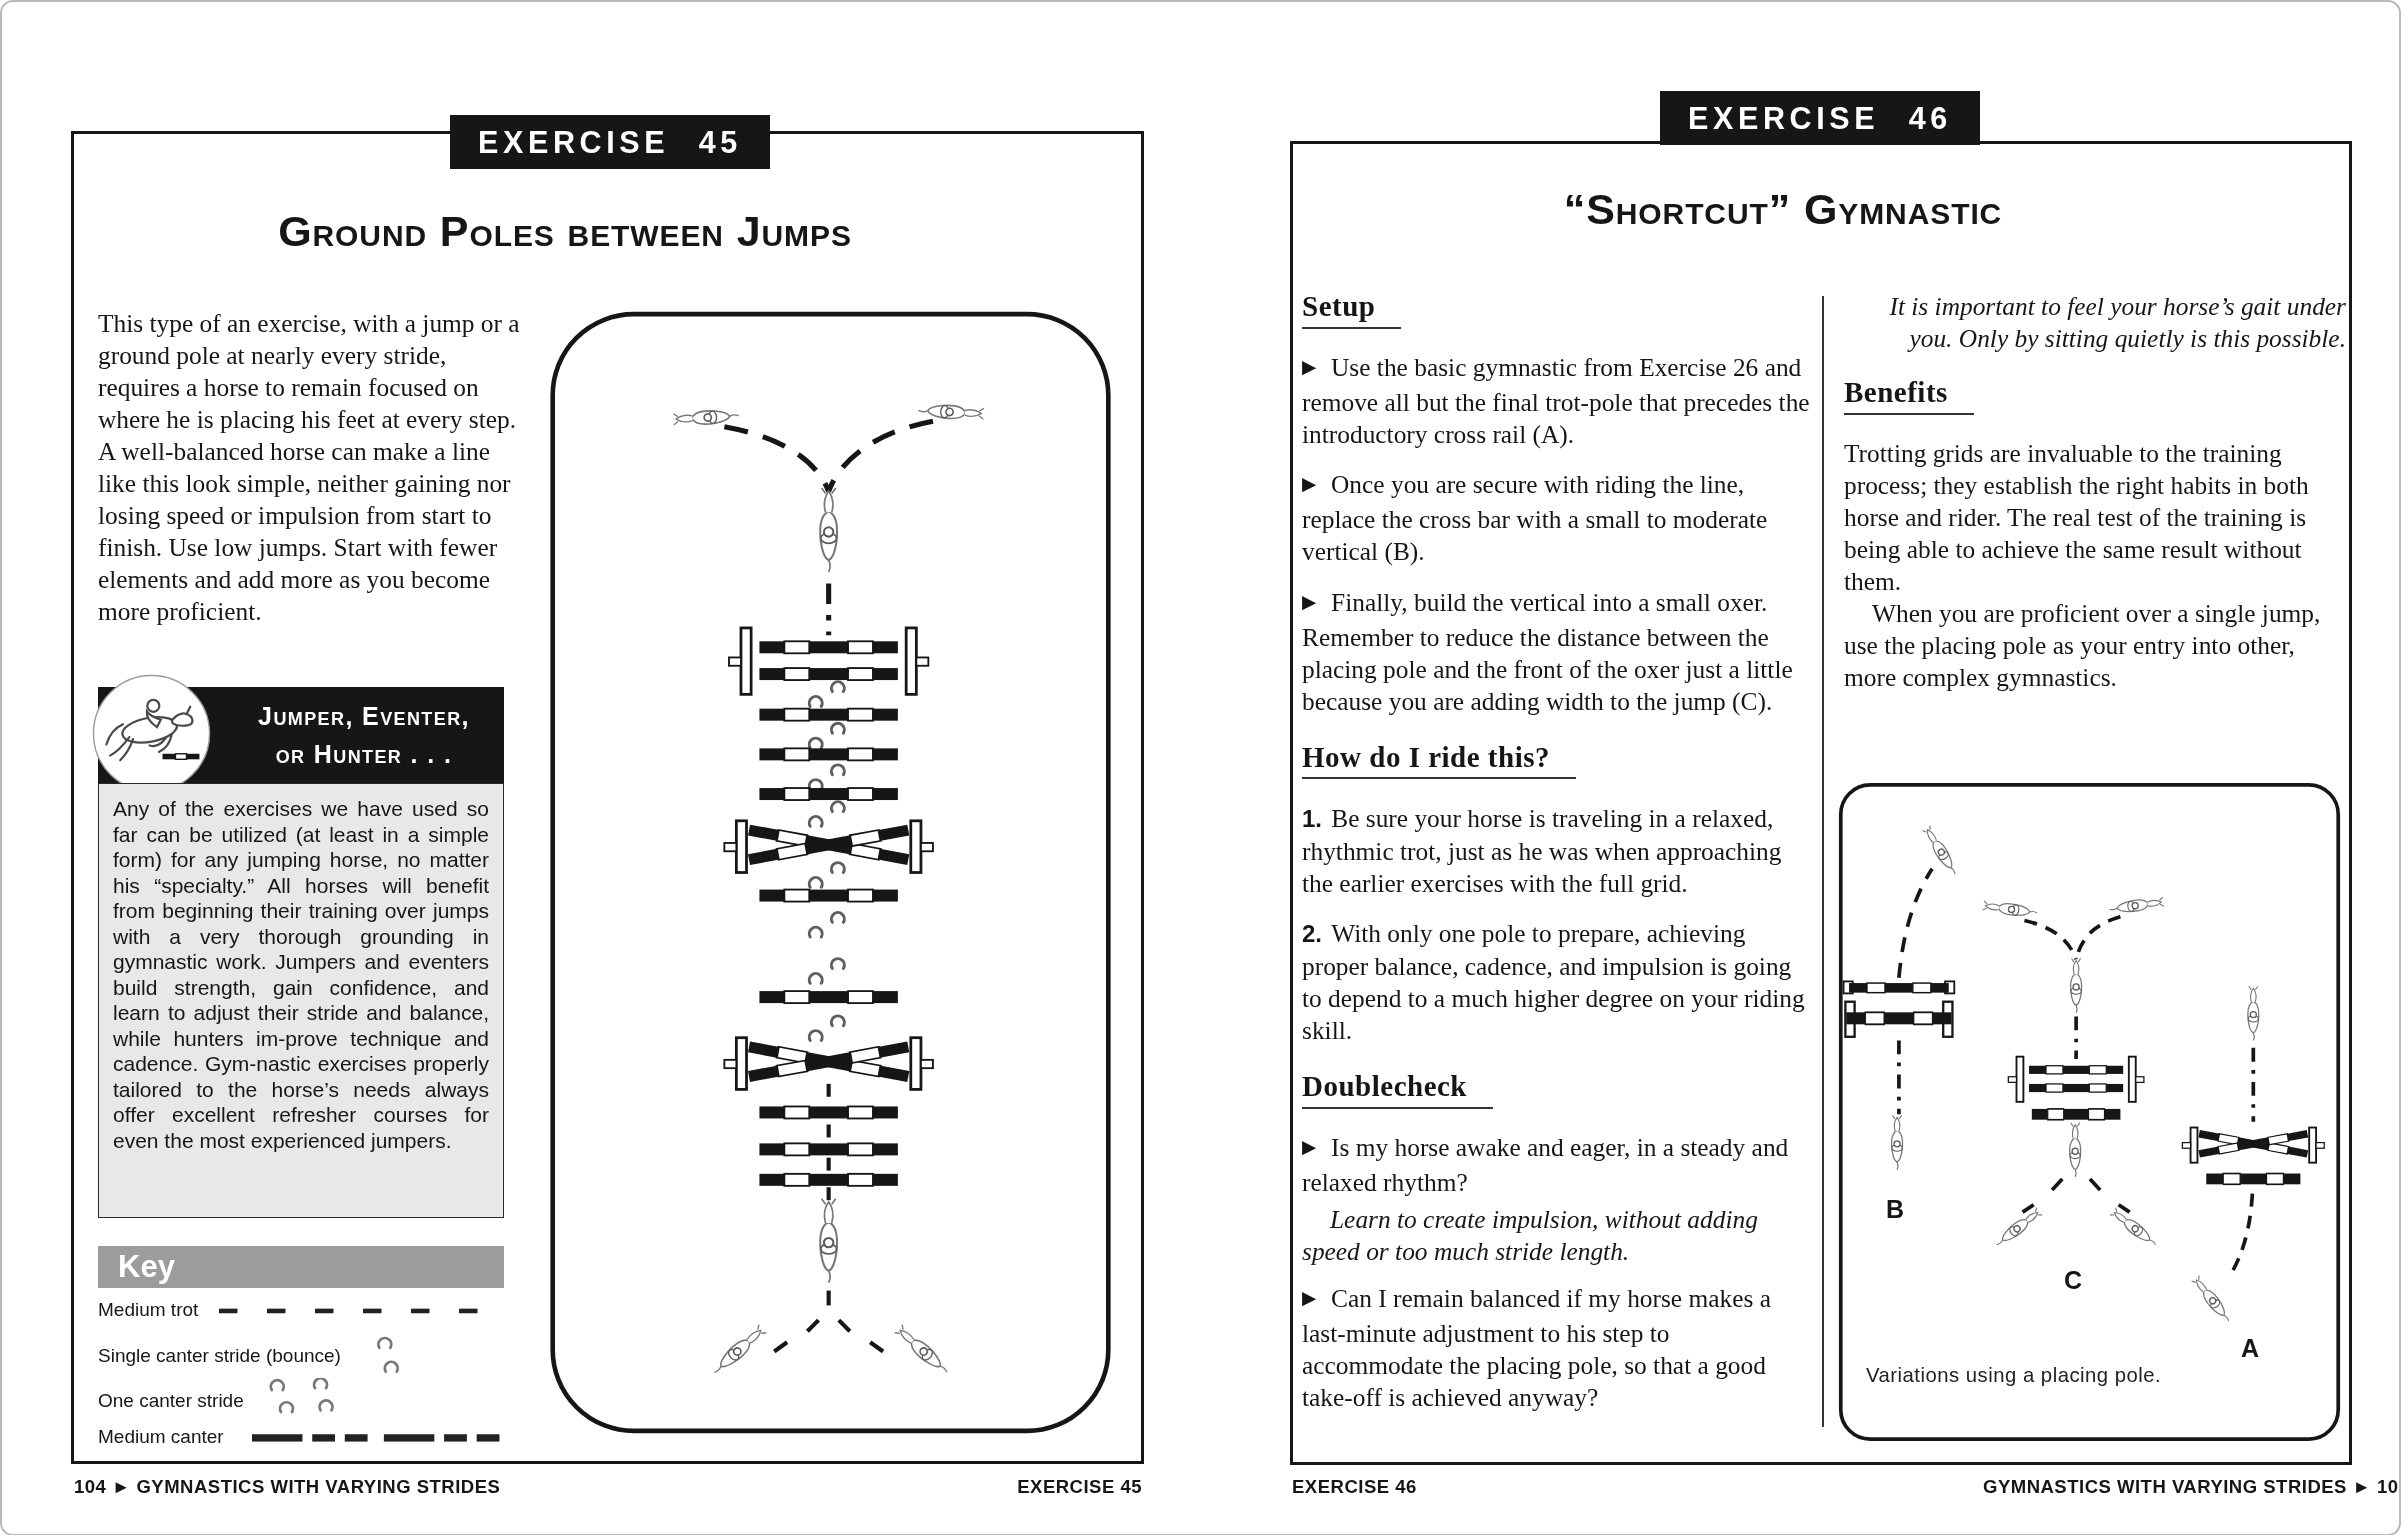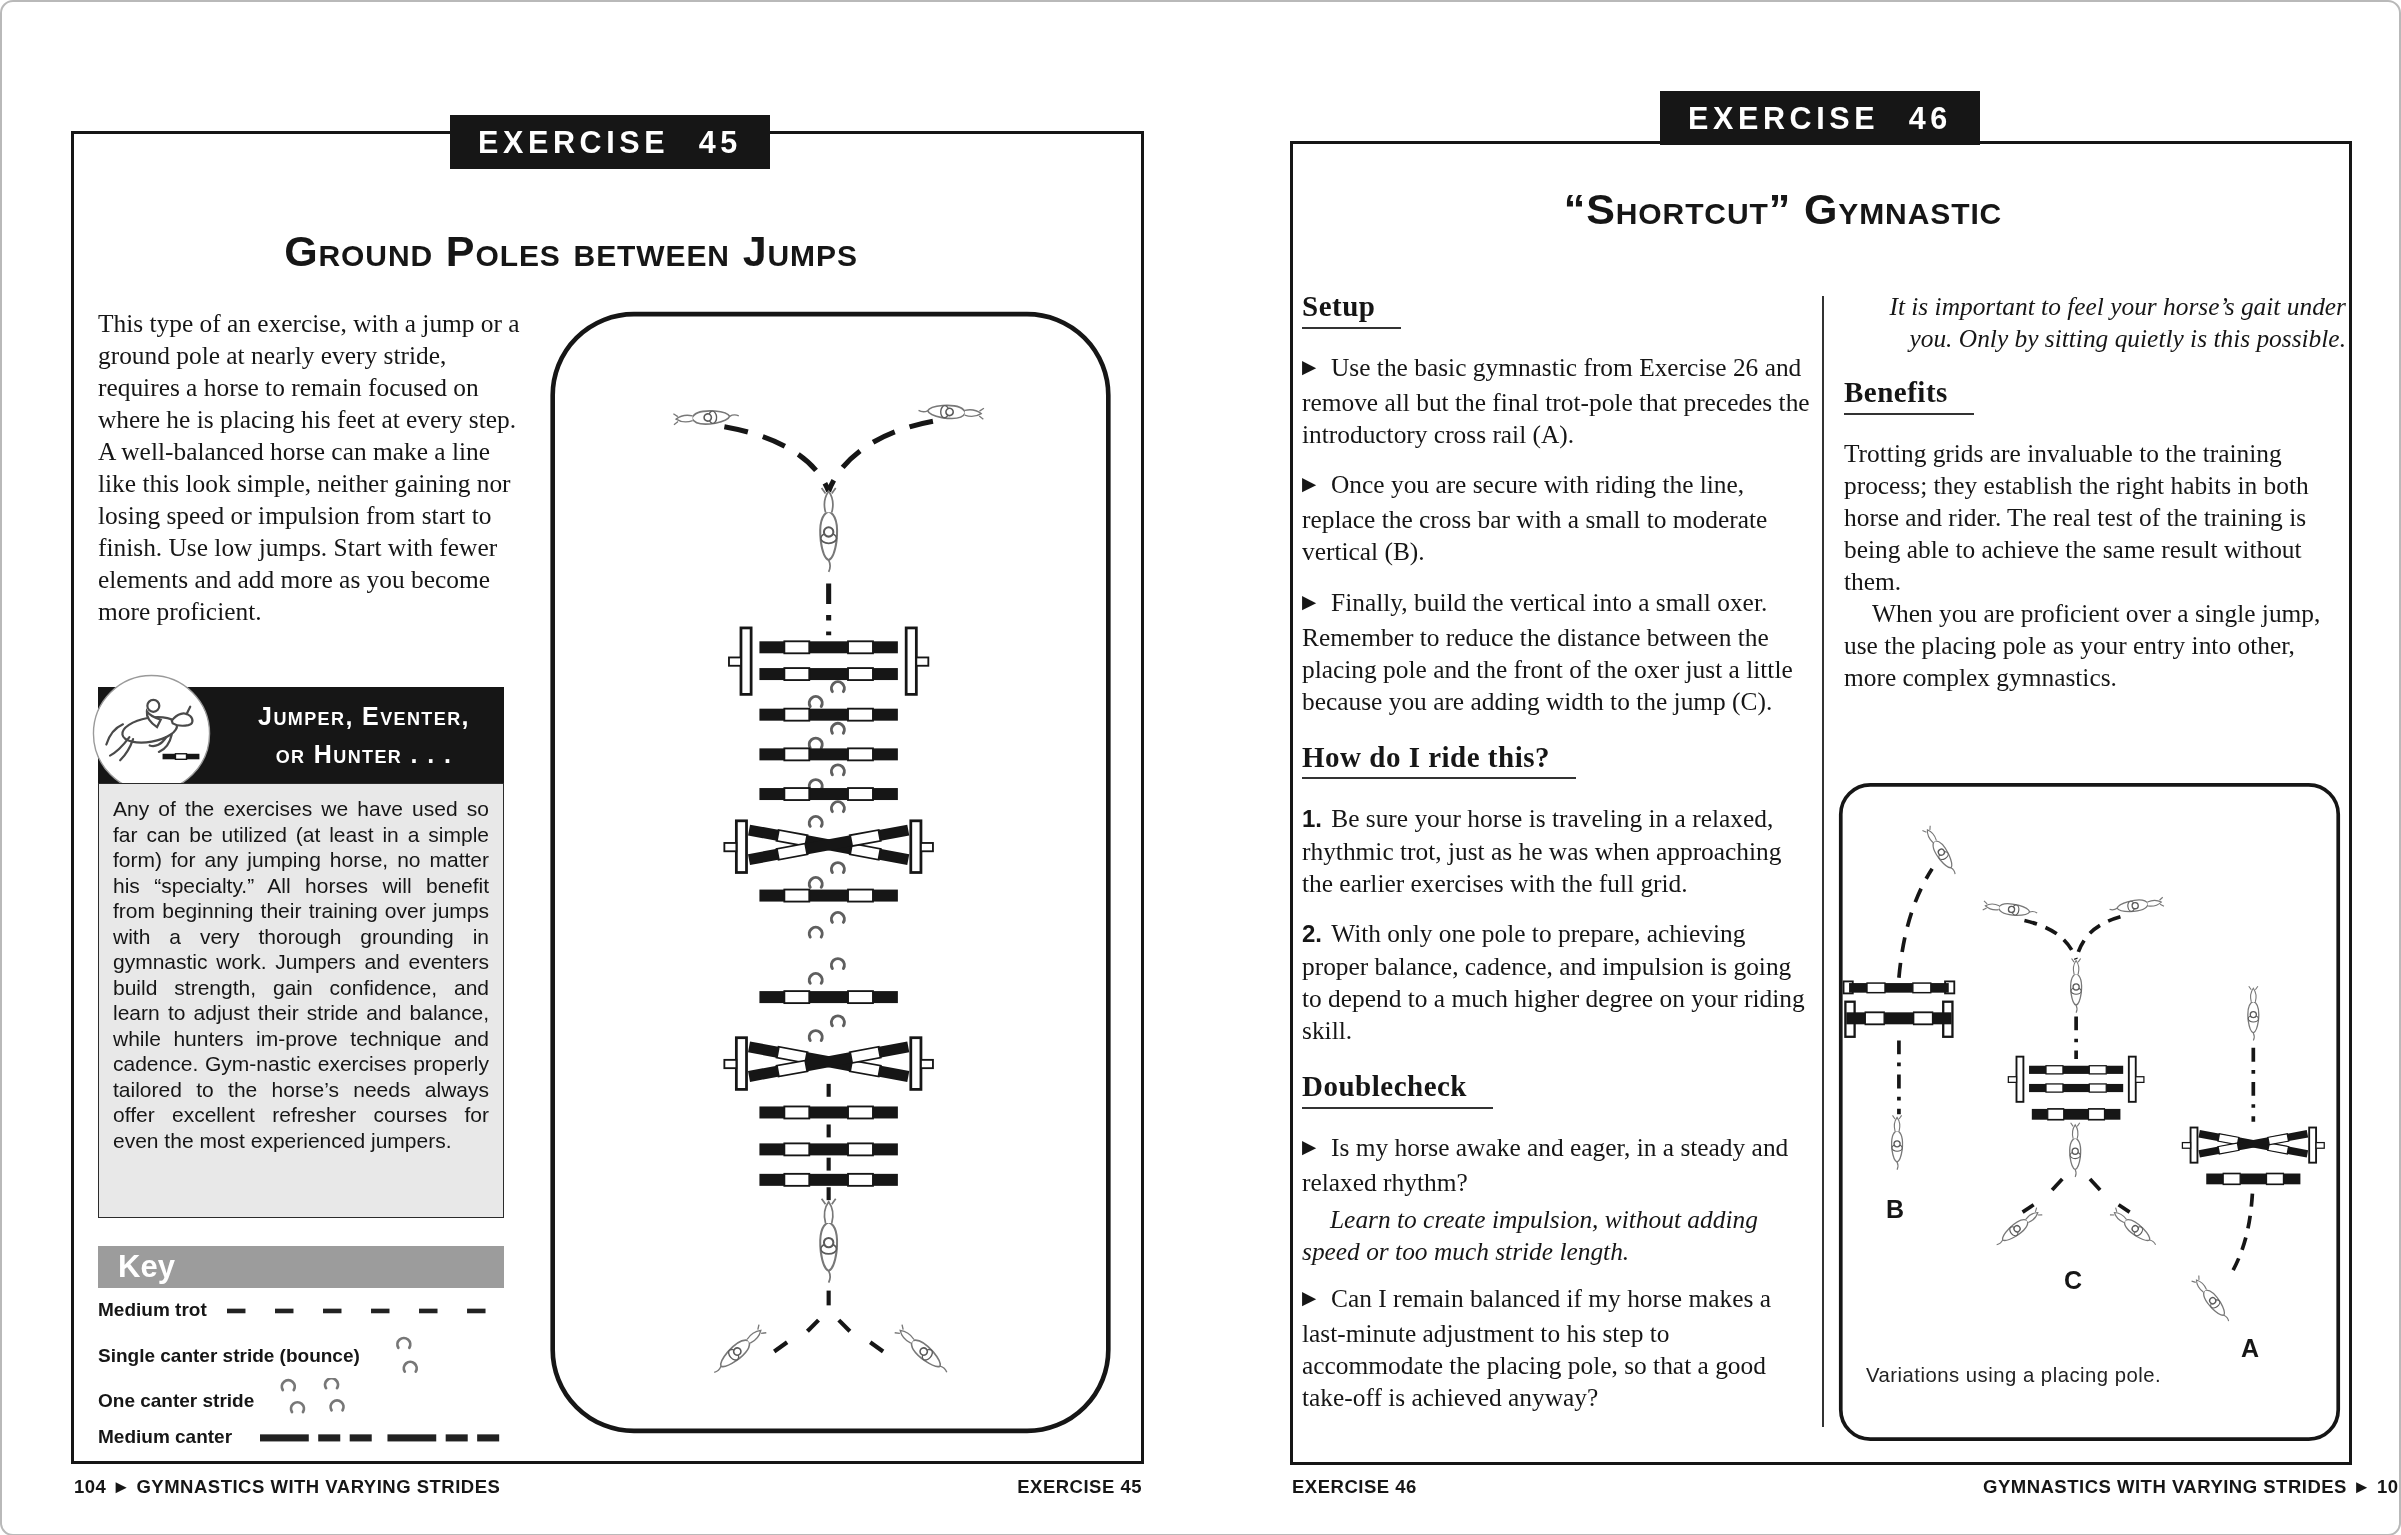--- a/index.html
+++ b/index.html
@@ -14,21 +14,21 @@
   .serif{font-family:"Liberation Serif",serif;font-size:25.4px;line-height:32px;}
   .intro{text-align:left;}
   .band{background:#161616;}
   .band-text{color:#fff;font-variant:small-caps;font-weight:bold;font-size:25px;line-height:38px;
              letter-spacing:1.4px;text-align:center;}
   .graybox{background:#e8e8e8;border:1.8px solid #2b2b2b;box-sizing:border-box;
            font-size:21px;line-height:25.5px;text-align:justify;padding:12px 14px;}
   .keyband{background:#9c9c9c;color:#fff;font-weight:bold;font-size:31px;line-height:42px;
            padding-left:20px;box-sizing:border-box;}
   .key-row{display:flex;align-items:center;gap:20.3px;}
-  .key-label{font-weight:bold;font-size:19px;white-space:nowrap;}
+  .key-label{font-weight:normal;font-size:19px;white-space:nowrap;}
   .footer{font-weight:bold;font-size:18.5px;letter-spacing:0.5px;white-space:nowrap;}
   .col{width:508px;}
   .sec-head{font-weight:bold;font-size:29px;letter-spacing:0.5px;display:inline-block;
             border-bottom:2.8px solid #333;padding:0 26px 4.6px 0;margin:0 0 13px 0;}
   .col p{margin:0 0 18.5px 0;}
   .col .gap-top{margin-top:9.2px;}
   .tri{font-size:18.5px;margin-right:14.8px;position:relative;top:-2.8px;font-family:"DejaVu Sans",sans-serif;}
   .num{font-weight:bold;font-family:"Liberation Sans",sans-serif;font-size:24px;margin-right:9.2px;}
   .note{font-style:italic;text-indent:28px;}
   .indent{text-indent:28px;}
@@ -89,21 +89,21 @@
       <rect x="28" y="26" width="12" height="6" fill="#fff" stroke="#161616" stroke-width="1.5"></rect>
     </g>
   </defs>
 </svg>
 
 <div class="spread">
 
   <section>
     <div class="abs pagebox" style="left:69px;top:129px;width:1073px;height:1333px;"></div>
     <div class="abs badge" style="left:448px;top:113px;width:320px;height:54px;">EXERCISE 45</div>
-    <div class="abs title" style="left:83px;top:205px;width:972px;margin-top:20px;">Ground Poles between Jumps</div>
+    <div class="abs title" style="left:77px;top:205px;width:972px;">Ground Poles between Jumps</div>
 
     <div class="abs serif intro" style="left:96px;top:305px;width:436px;">This type of an exercise, with a jump or a ground pole at nearly every stride, requires a horse to remain focused on where he is placing his feet at every step. A well-balanced horse can make a line like this look simple, neither gaining nor losing speed or impulsion from start to finish. Use low jumps. Start with fewer elements and add more as you become more proficient.</div>
 
     <div class="abs band" style="left:96px;top:685px;width:406px;height:96px;"></div>
     <svg class="abs" style="left:85px;top:667px;" width="129" height="129" viewBox="0 0 140 140">
       <circle cx="70" cy="70" r="63" fill="#fff" stroke="#9a9a9a" stroke-width="1.5"></circle>
       <use href="#horseJump" transform="translate(68,66)"></use>
     </svg>
     <div class="abs" style="left:229px;top:695px;width:266px;">
       <div class="band-text">Jumper, Eventer,</div>

